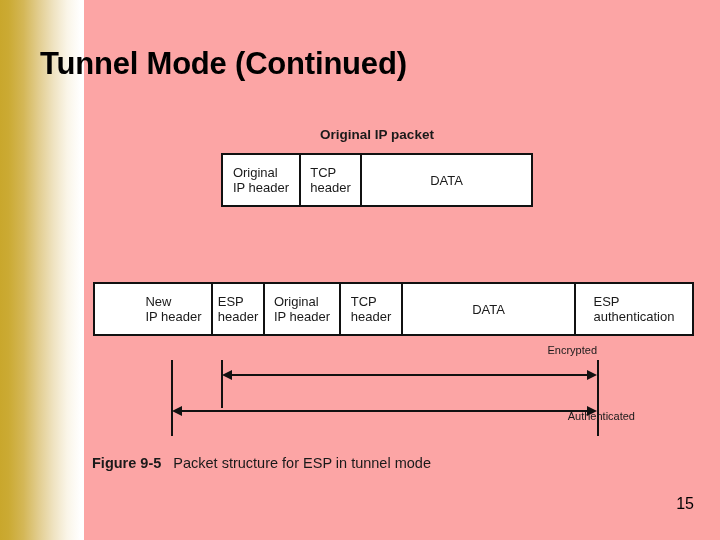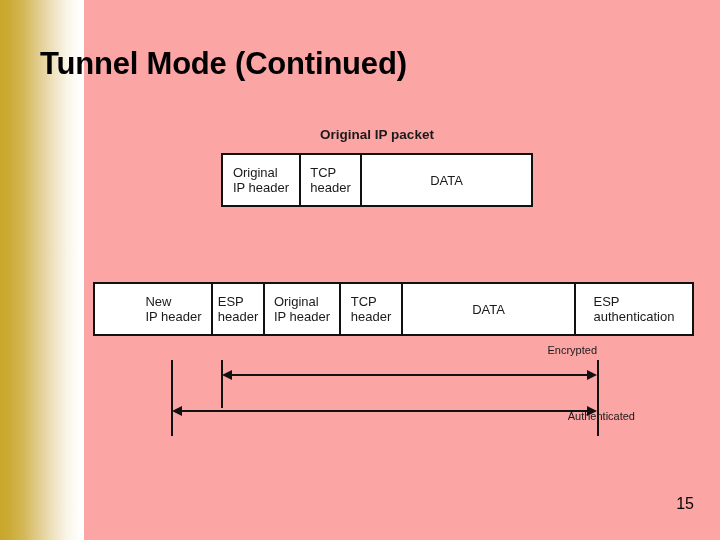--- a/index.html
+++ b/index.html
@@ -230,16 +230,19 @@
     <div class="arrow-head left" style="left:222px; top:260px;"></div>
     <div class="arrow-head right" style="left:587px; top:260px;"></div>
 
     <div class="arrow-label" style="left:171px; top:252px; width:464px;margin-top:48px;">Authenticated</div>
     <div class="arrow-line" style="left:181px; top:300px; width:406px;"></div>
     <div class="arrow-head left" style="left:172px; top:296px;"></div>
     <div class="arrow-head right" style="left:587px; top:296px;"></div>
 
   </div>
 
+  <div id="figure-caption">
+    <span class="fig-num">Figure 9-5</span><span>Packet structure for ESP in tunnel mode</span>
+  </div>
 
   <div id="page-number">15</div>
 
 </div>
 
 </body></html>

